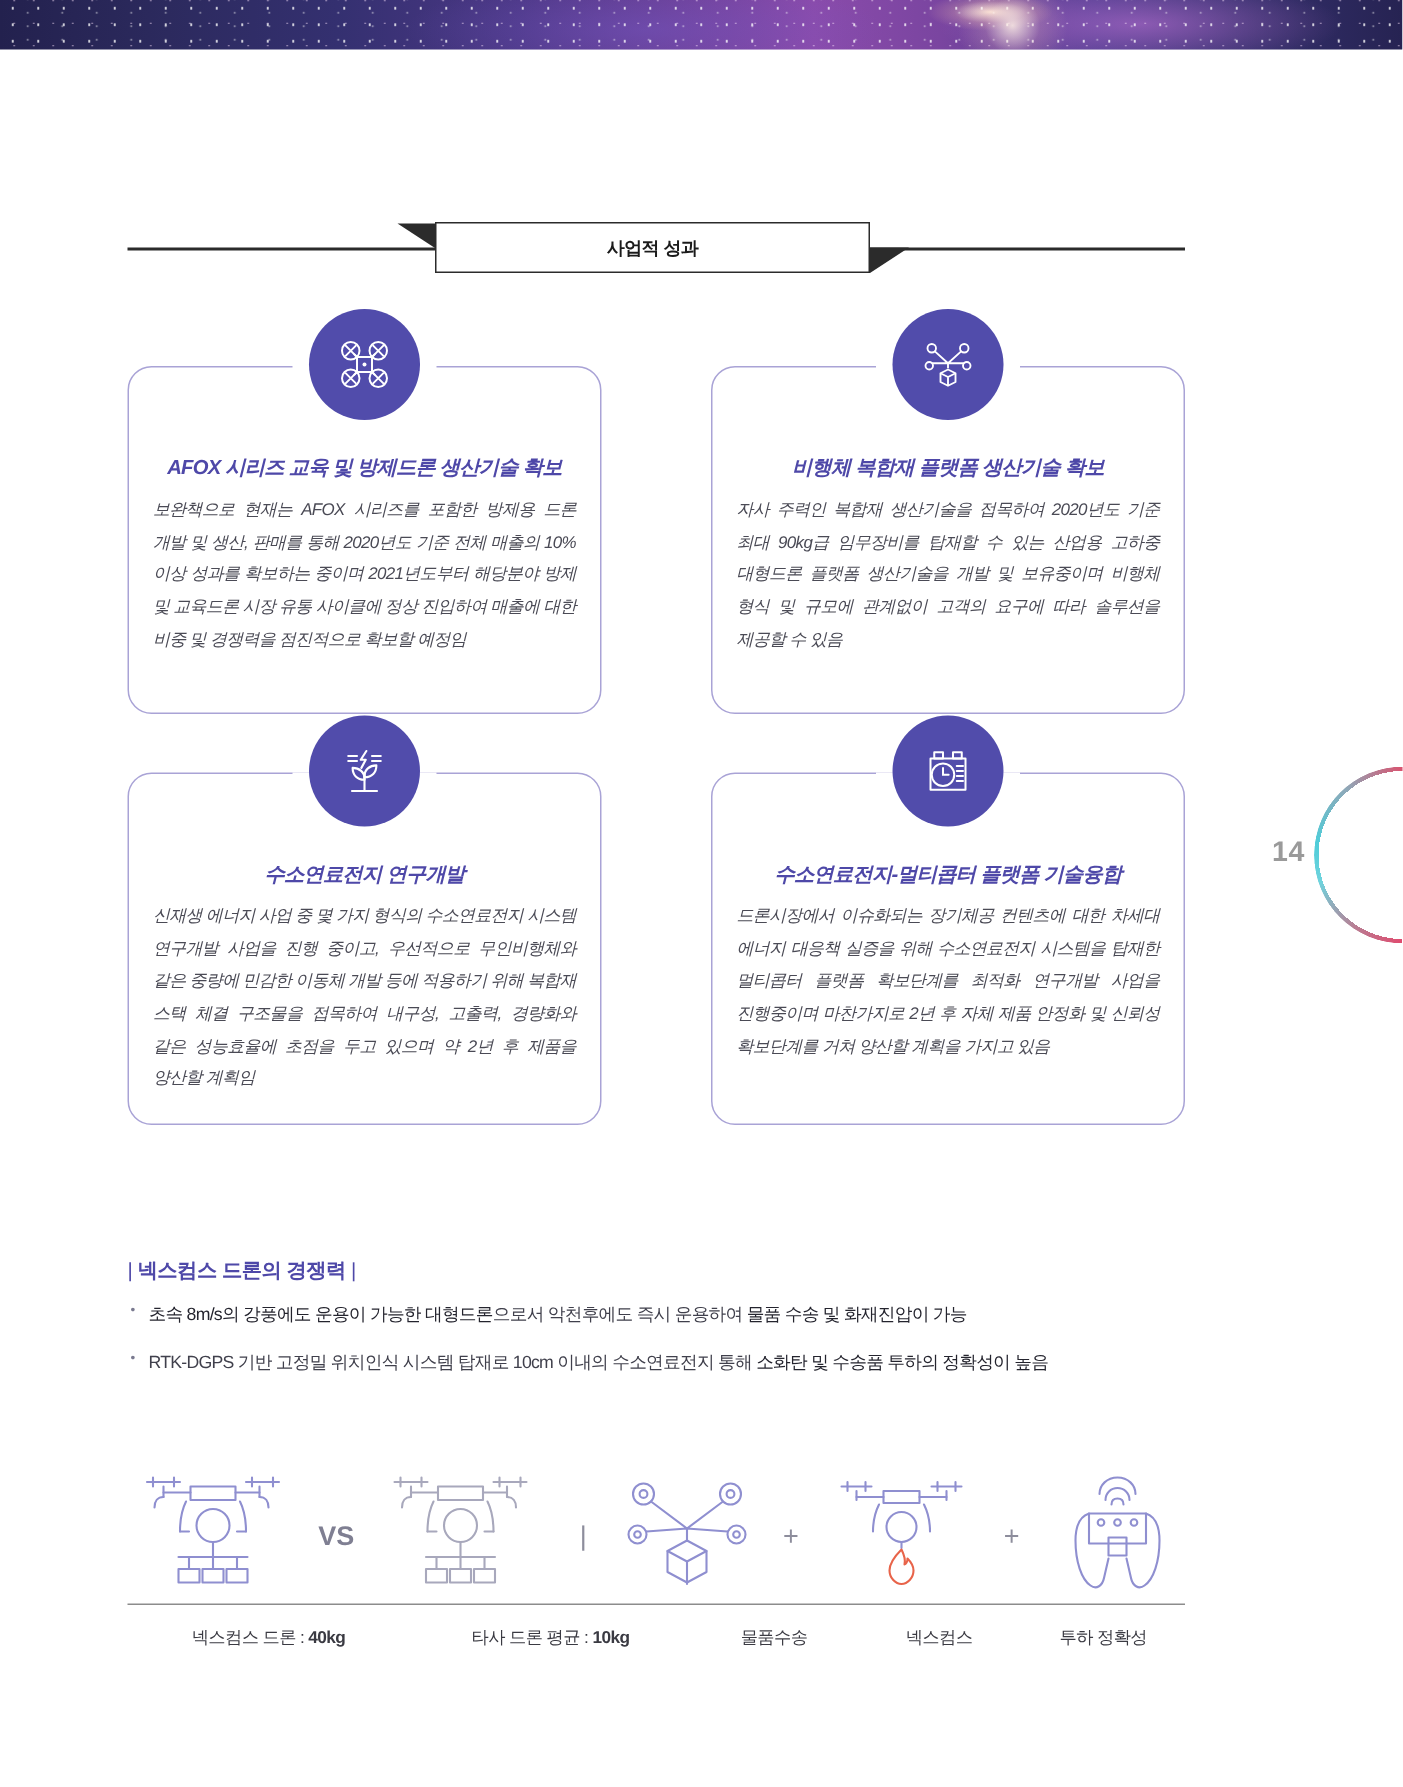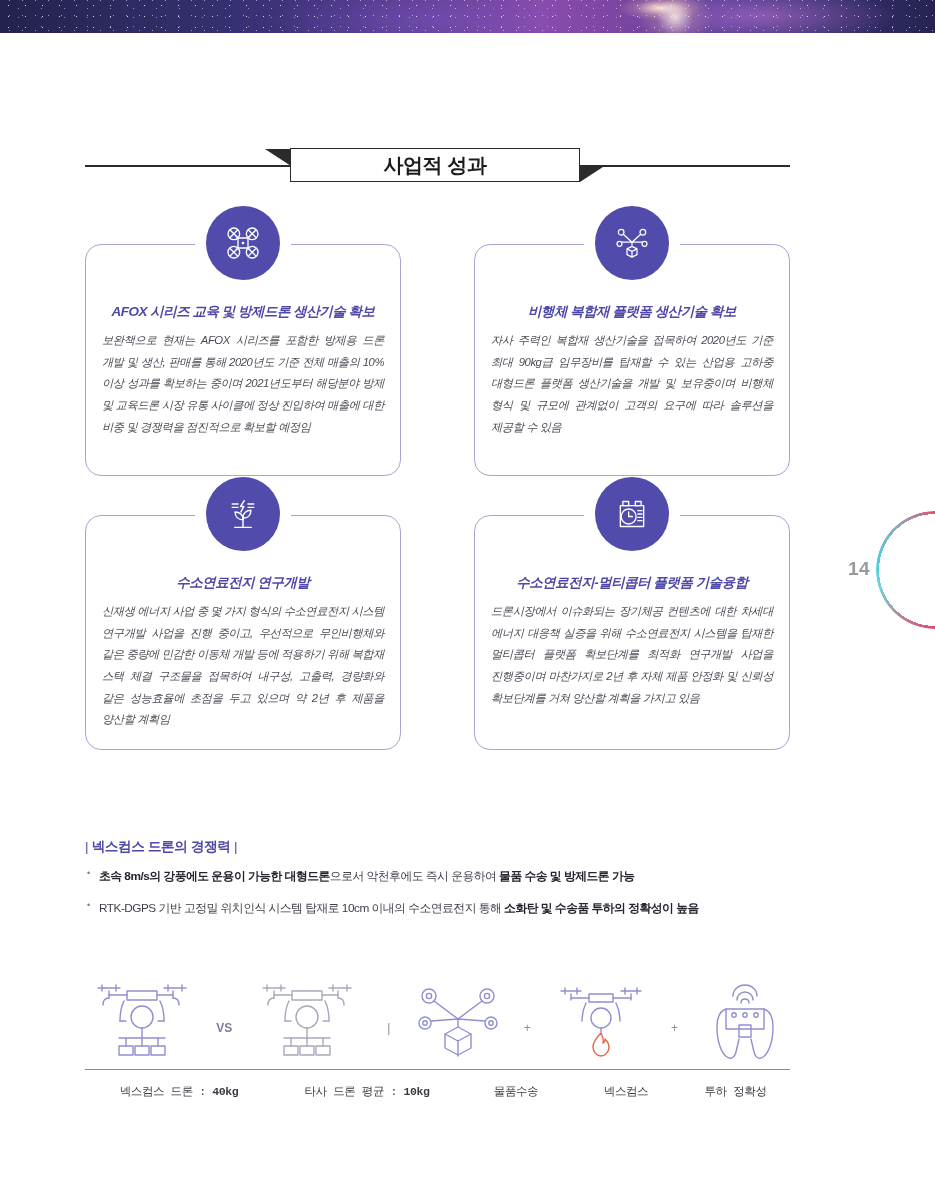--- a/index.html
+++ b/index.html
@@ -96,21 +96,21 @@
     left: 205px; top: 0;
     width: 290px; height: 34px;
     background: #ffffff;
     border: 1.6px solid #2b2b2b;
     box-sizing: border-box;
     display: flex;
     align-items: center;
     justify-content: center;
   }
   .title-band .box .label {
-    font-size: 20px;
+    font-size: 12px;
     font-weight: bold;
     color: #1b1b1b;
     letter-spacing: -0.4px;
   }
   .title-band .flag-left {
     position: absolute;
     left: 180px; top: 1px;
     width: 0; height: 0;
     border-left: 26px solid transparent;
     border-top: 17px solid #2b2b2b;
@@ -210,21 +210,21 @@
     line-height: 1.5;
     word-break: keep-all;
   }
   .bullets li::before {
     content: "\2022";
     position: absolute;
     left: 2px; top: -1px;
     font-size: 9px;
     color: #7a7a90;
   }
-  .bullets b { font-weight: bold; color: #24242e; }
+  .bullets b { font-weight: normal; color: #24242e; }
 
   
   .strip {
     position: absolute;
     left: 85px; top: 975px;
     width: 705px;
   }
   .strip-icons {
     display: flex;
     align-items: flex-end;
@@ -239,42 +239,41 @@
   .c-vs      { width: 58px; }
   .c-drone-b { width: 130px; }
   .c-pipe    { width: 58px; }
   .c-pkg     { width: 100px; }
   .c-plus1   { width: 58px; }
   .c-fire    { width: 110px; }
   .c-plus2   { width: 58px; }
   .c-ctrl    { width: 103px; }
 
   .op {
-    font-size: 12px;
+    font-size: 18px;
     color: #8d8d9c;
     padding-bottom: 28px;
     font-weight: normal;
   }
   .op.vs { font-weight: bold; color: #7f7f92; }
 
   .strip-rule {
     width: 705px; height: 1px;
     background: #8c8c8c;
     margin-top: 6px;
   }
   .strip-labels {
     display: flex;
     margin-top: 14px;
   }
   .strip-labels div {
     text-align: center;
     font-size: 11.5px;
     color: #3a3a42;
     letter-spacing: -0.4px;
-    font-family: Liberation Mono, monospace;
   }
   .l-a    { width: 188px; }
   .l-b    { width: 188px; }
   .l-pkg  { width: 110px; }
   .l-fire { width: 110px; }
   .l-ctrl { width: 109px; }
   .strip-labels b { font-weight: bold; }
 </style>
 </head>
 <body>
@@ -377,21 +376,21 @@
 </div>
 
 <div class="comp">
   <div class="comp-title">
     <span class="bar">|</span>
     <span>넥스컴스 드론의 경쟁력</span>
     <span class="bar">|</span>
   </div>
 
   <ul class="bullets">
-    <li><b>초속 8m/s의 강풍에도 운용이 가능한 대형드론</b><span>으로서 악천후에도 즉시 운용하여 </span><b>물품 수송 및 방제드론 가능</b></li>
+    <li><b>초속 8m/s의 강풍에도 운용이 가능한 대형드론</b><span>으로서 악천후에도 즉시 운용하여 </span><b>물품 수송 및 화재진압이 가능</b></li>
     <li><b></b><span>RTK-DGPS 기반 고정밀 위치인식 시스템 탑재로 10cm 이내의 수소연료전지 통해 </span><b>소화탄 및 수송품 투하의 정확성이 높음</b></li>
   </ul>
 </div>
 
 <div class="strip">
 
   <div class="strip-icons">
 
     <div class="strip-cell c-drone-a">
       <svg width="112" height="86" viewBox="0 0 112 86" fill="none" stroke="#8f8fd0" stroke-width="1.4" stroke-linecap="round" stroke-linejoin="round">

